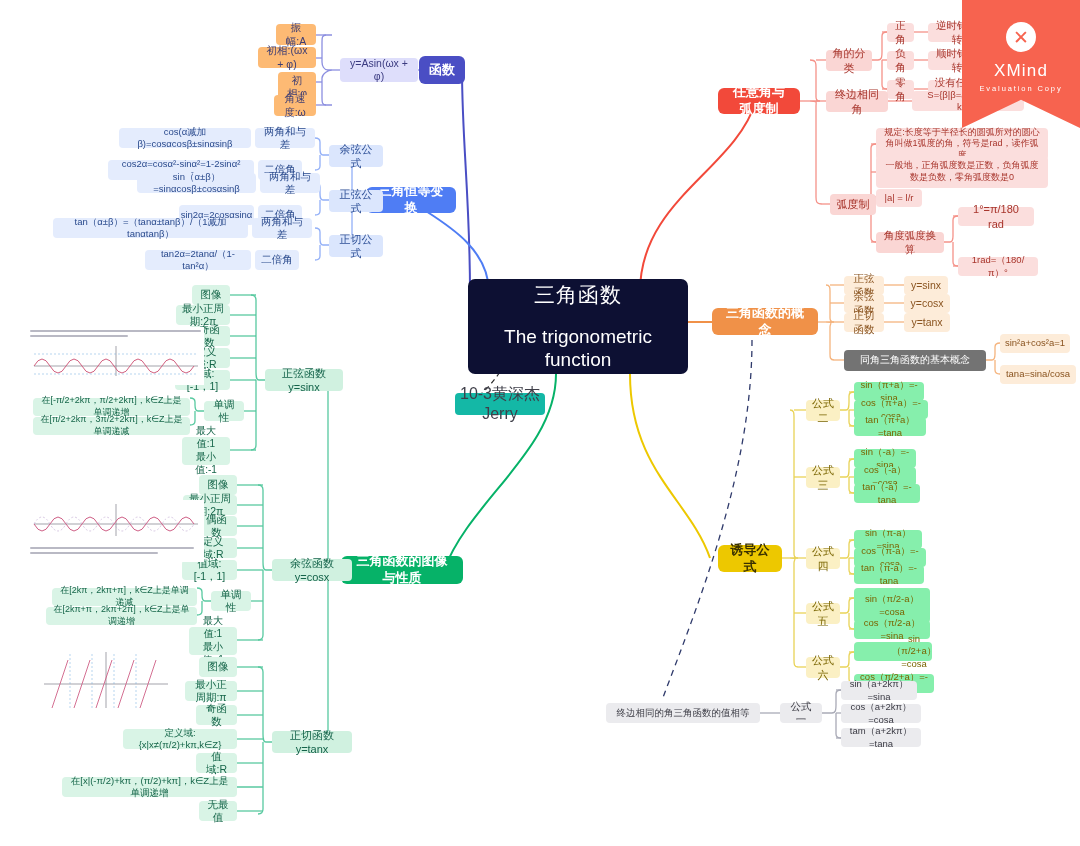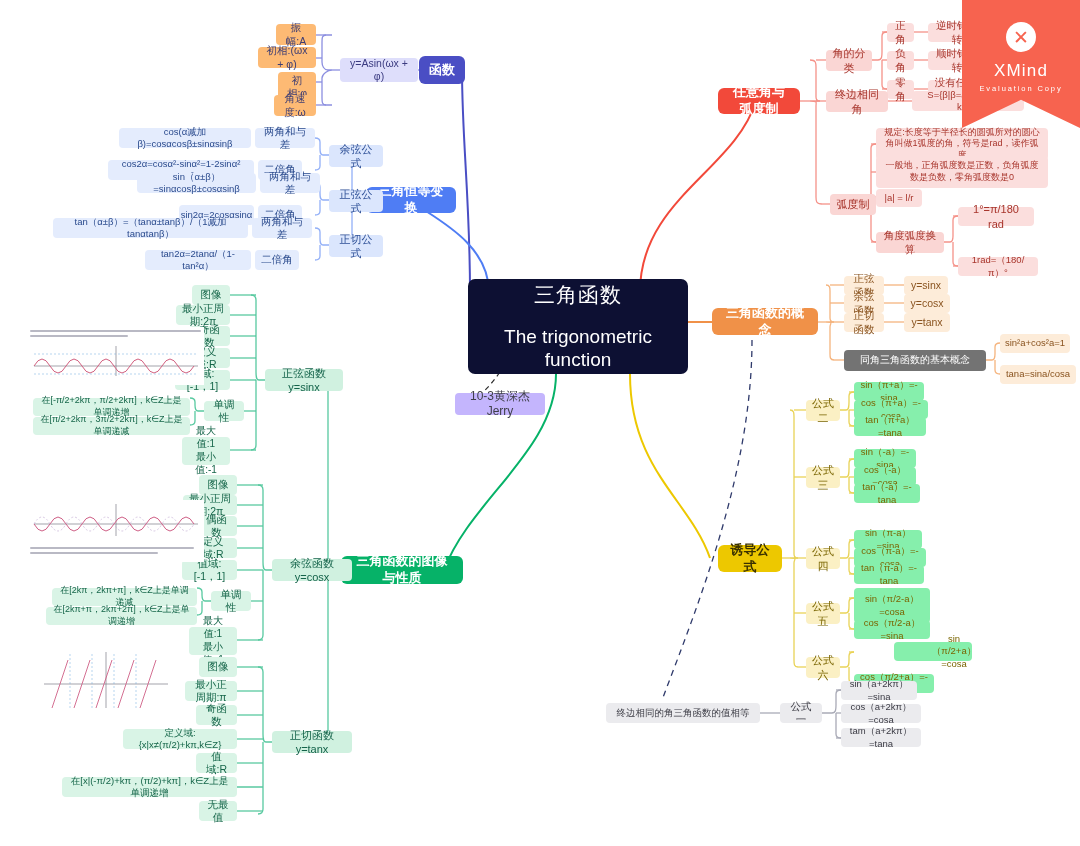--- a/index.html
+++ b/index.html
@@ -55,21 +55,21 @@
   .c-green       { background: #d9f4e6; color: #16664a; }
   .c-green-mid   { background: #d0f1e0; color: #14634a; }
   .c-red         { background: #fbdedd; color: #a8352c; }
   .c-red-mid     { background: #fad6d4; color: #a6332a; }
   .c-orange      { background: #fdecd9; color: #8a5420; }
   .c-orange-dark { background: #737373; color: #ffffff; }
   .c-yellow      { background: #86efac; color: #7a6500; }
   .c-yellow-mid  { background: #fbf0c4; color: #7a6500; }
   .c-grey        { background: #ebebee; color: #3b3b44; }
 
-  .label-note { background: #c4b5fd; color: #3f3f49; font-size: 12px; padding: 4px 8px; border-radius: 4px; }
+  .label-note { background: #14b8a6; color: #3f3f49; font-size: 16px; padding: 4px 0; border-radius: 4px; }
 
   
   .thumb { position: absolute; background: #ffffff; overflow: hidden; }
   .thumb .tline { height: 2px; background: #b9b9c4; margin: 3px 4px; border-radius: 1px; }
   .thumb .tline.short { width: 55%; }
 
   
   #watermark {
     position: absolute; right: 0; top: 0;
     width: 118px; height: 128px;
@@ -403,21 +403,21 @@
   <div class="node chip c-yellow-mid lvl2" style="left:806px; top:548px; width:34px; height:21px;">公式四</div>
   <div class="node chip c-yellow" style="left:854px; top:530px; width:68px; height:19px; font-size:9.5px;">sin（π-a）=sina</div>
   <div class="node chip c-yellow" style="left:854px; top:548px; width:72px; height:19px; font-size:9.5px;">cos（π-a）=-cosa</div>
   <div class="node chip c-yellow" style="left:854px; top:565px; width:70px; height:19px; font-size:9.5px;">tan（π-a）=-tana</div>
 
   <div class="node chip c-yellow-mid lvl2" style="left:806px; top:603px; width:34px; height:21px;">公式五</div>
   <div class="node chip c-yellow" style="left:854px; top:588px; width:76px; height:35px; font-size:9.5px;">sin（π/2-a）=cosa</div>
   <div class="node chip c-yellow" style="left:854px; top:620px; width:76px; height:19px; font-size:9.5px;">cos（π/2-a）=sina</div>
 
   <div class="node chip c-yellow-mid lvl2" style="left:806px; top:657px; width:34px; height:21px;">公式六</div>
-  <div class="node chip c-yellow" style="left:894px; top:642px; width:78px; height:19px; font-size:9.5px;padding-left:48px;">sin（π/2+a）=cosa</div>
+  <div class="node chip c-yellow" style="left:854px; top:642px; width:78px; height:19px; font-size:9.5px;padding-left:48px;">sin（π/2+a）=cosa</div>
   <div class="node chip c-yellow" style="left:854px; top:674px; width:80px; height:19px; font-size:9.5px;">cos（π/2+a）=-sina</div>
 
   <div class="node chip c-grey" style="left:606px; top:703px; width:154px; height:20px; font-size:9.5px;">终边相同的角三角函数的值相等</div>
   <div class="node chip c-grey" style="left:780px; top:703px; width:42px; height:20px;">公式一</div>
   <div class="node chip c-grey" style="left:841px; top:681px; width:76px; height:19px; font-size:9.5px;">sin（a+2kπ）=sina</div>
   <div class="node chip c-grey" style="left:841px; top:704px; width:80px; height:19px; font-size:9.5px;">cos（a+2kπ）=cosa</div>
   <div class="node chip c-grey" style="left:841px; top:728px; width:80px; height:19px; font-size:9.5px;">tam（a+2kπ）=tana</div>
 
   <div id="watermark">
     <div id="wm-mark">✕</div>

